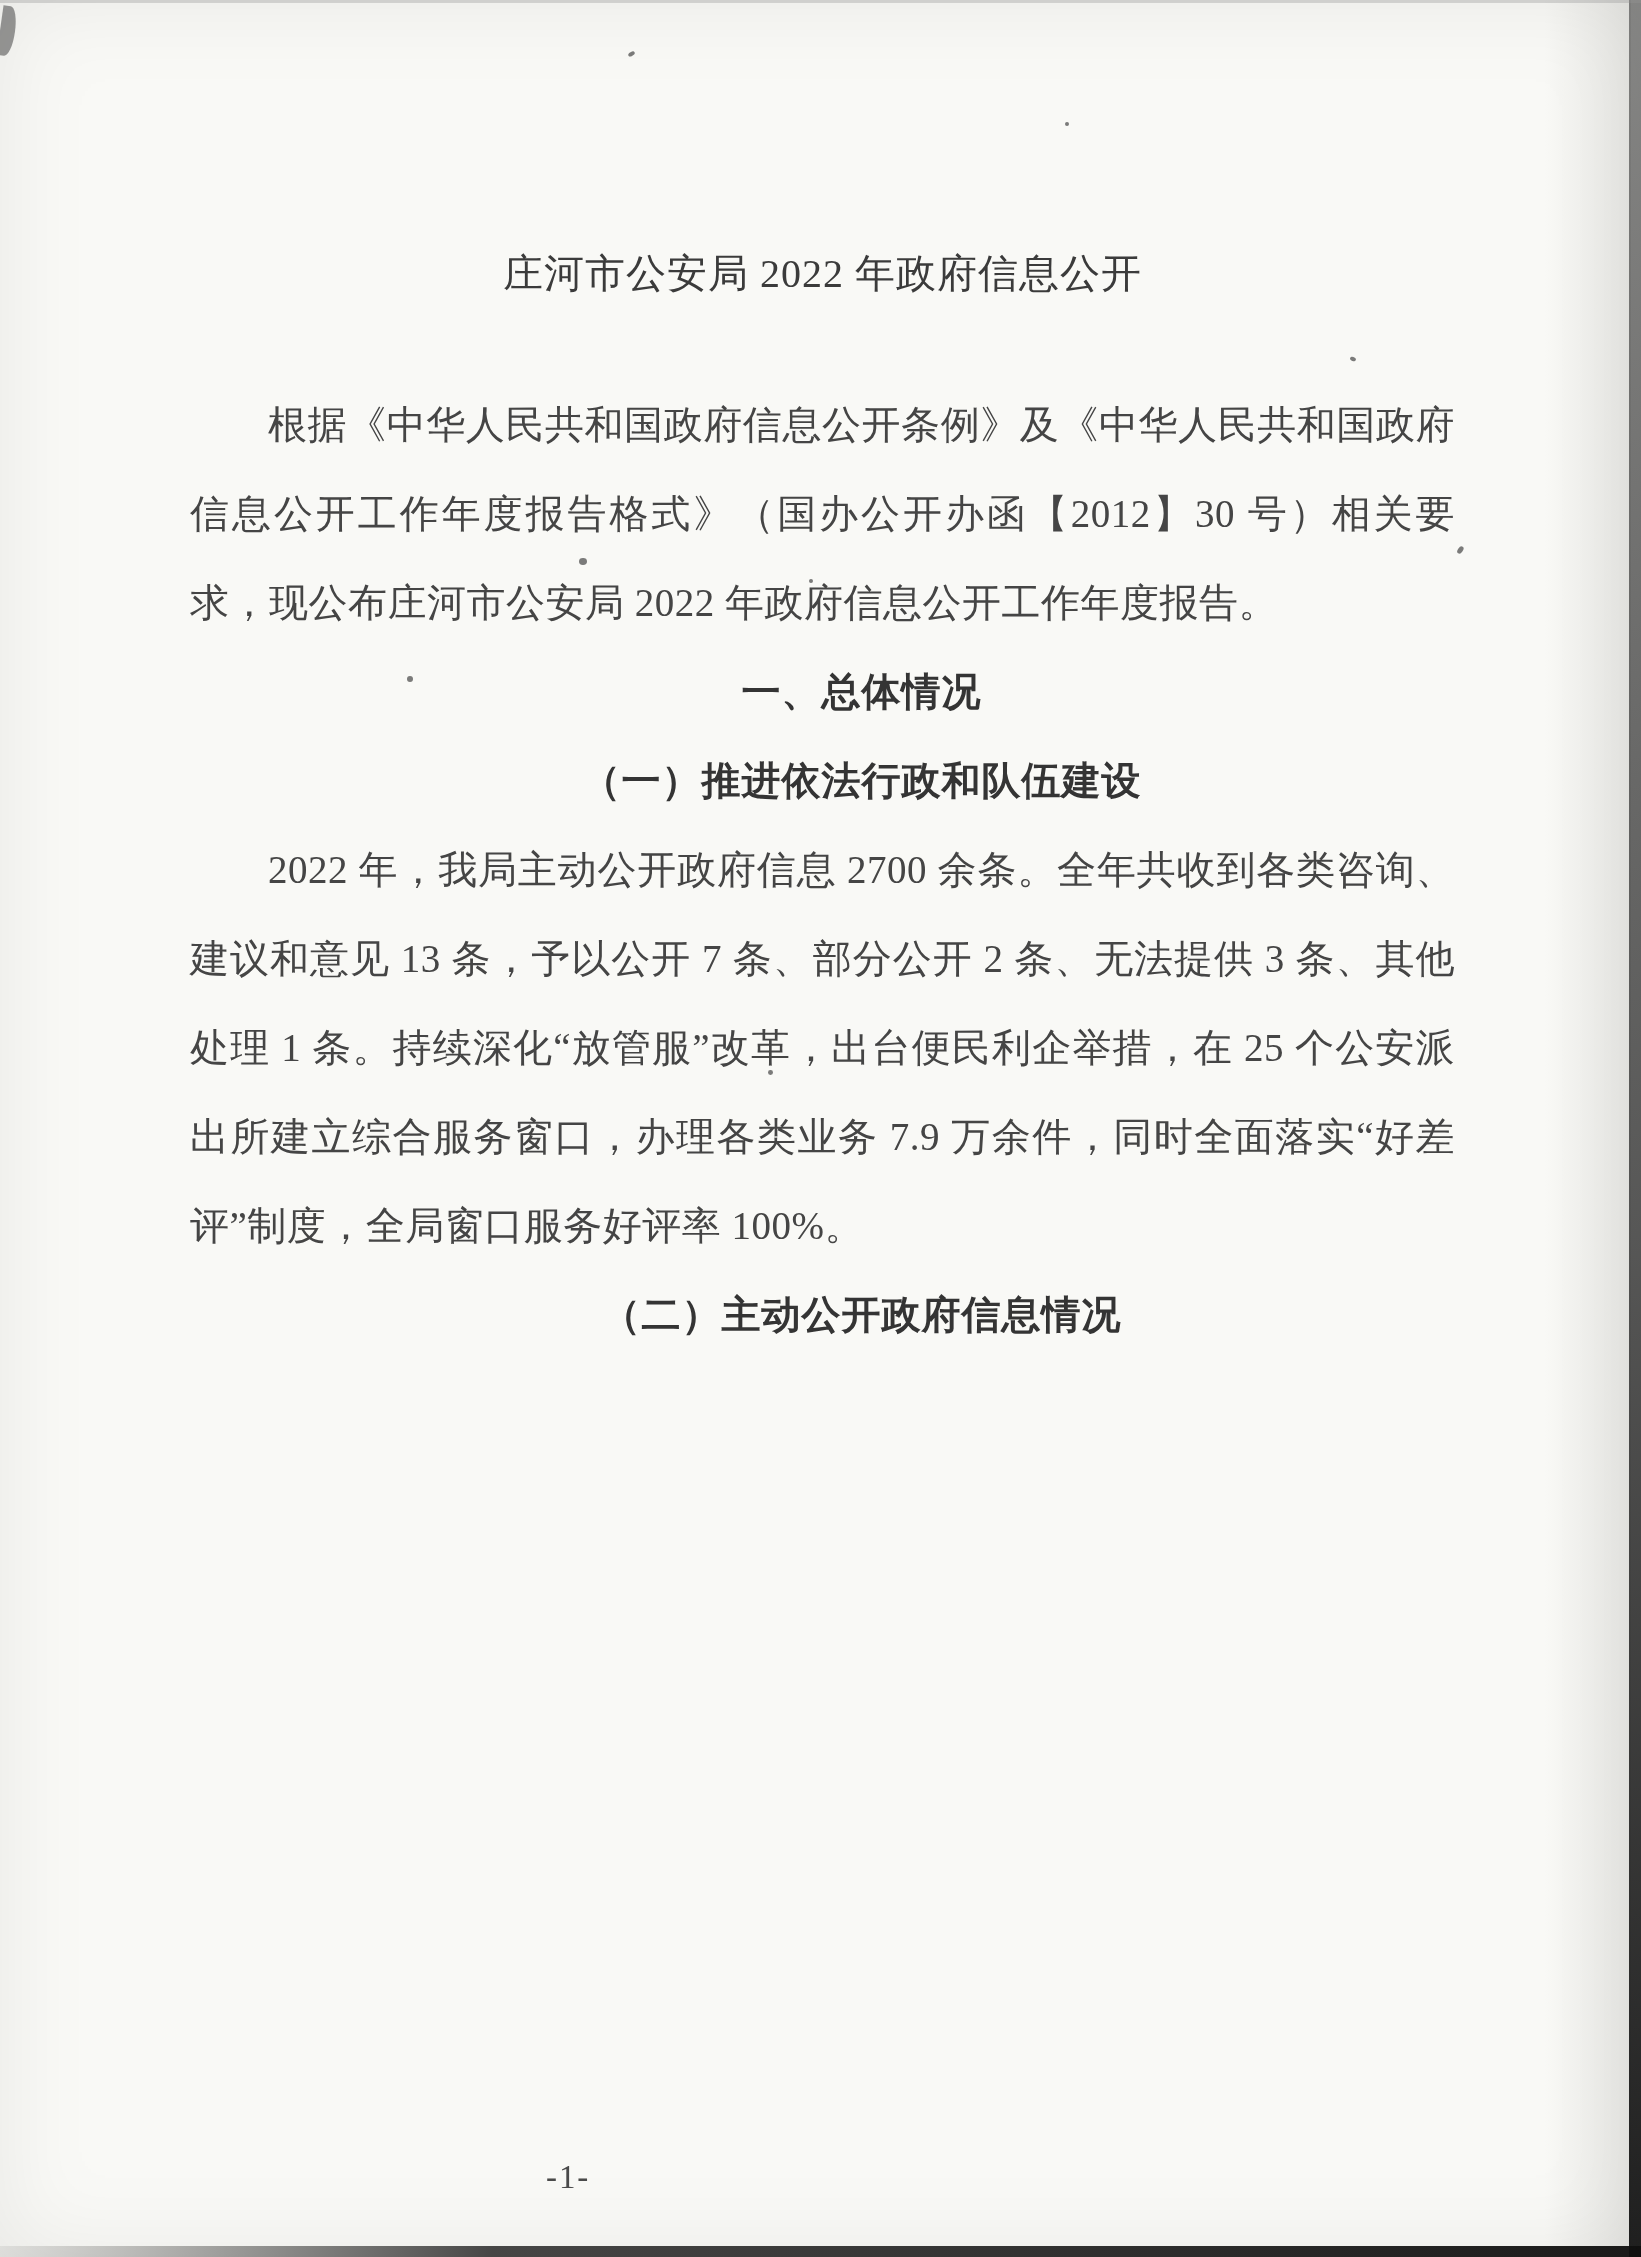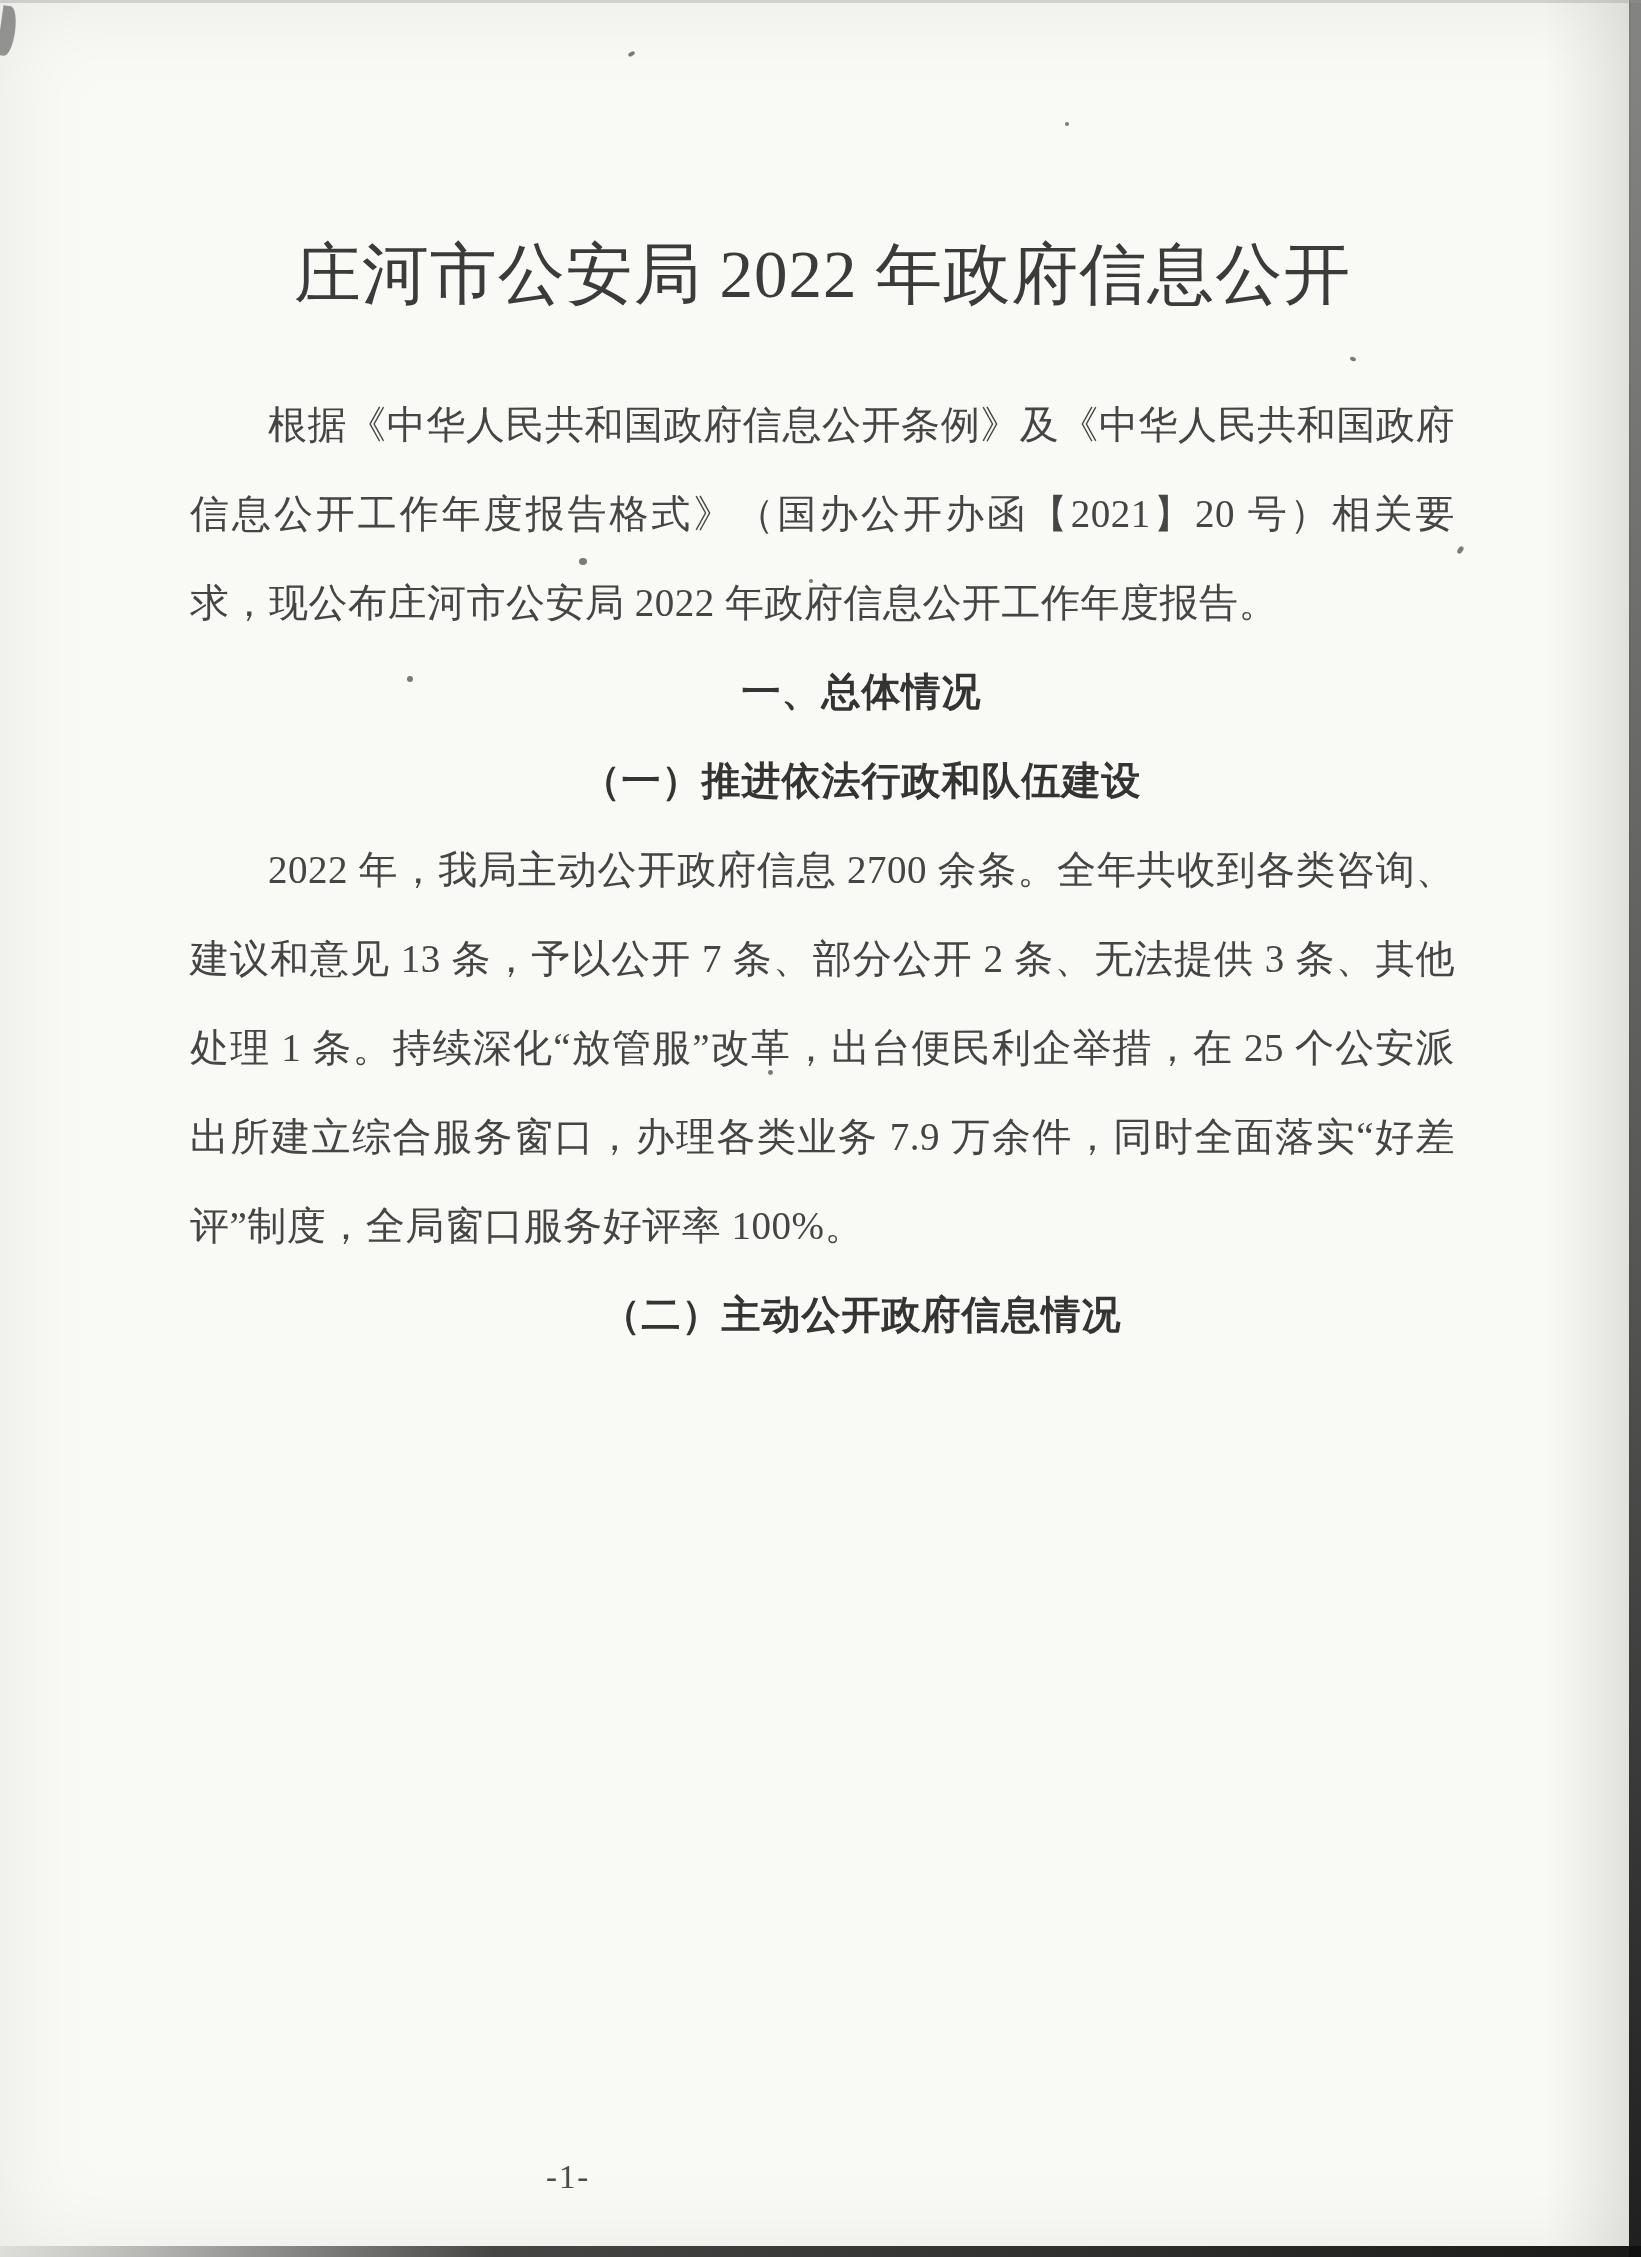--- a/index.html
+++ b/index.html
@@ -59,21 +59,21 @@
   }
   .content {
     position: absolute;
     left: 190px;
     top: 224px;
     width: 1265px;
     color: #424242;
   }
   .doc-title {
     text-align: center;
-    font-size: 67px;
+    font-size: 40px;
     line-height: 100px;
     color: #3b3b3b;
     letter-spacing: 1px;
   }
   .doc-body {
     margin-top: 56px;
   }
   .doc-body p {
     margin: 0;
     font-size: 39px;
@@ -103,21 +103,21 @@
 <body>
 
 <div class="scan-page">
 
   <div class="content">
     <div class="doc-title">
       <div>庄河市公安局 2022 年政府信息公开</div>
     </div>
 
     <div class="doc-body">
-      <p>根据《中华人民共和国政府信息公开条例》及《中华人民共和国政府信息公开工作年度报告格式》（国办公开办函【2021】20 号）相关要求，现公布庄河市公安局 2022 年政府信息公开工作年度报告。</p>
+      <p>根据《中华人民共和国政府信息公开条例》及《中华人民共和国政府信息公开工作年度报告格式》（国办公开办函【2012】30 号）相关要求，现公布庄河市公安局 2022 年政府信息公开工作年度报告。</p>
       <p class="section-heading">一、总体情况</p>
       <p class="section-heading">（一）推进依法行政和队伍建设</p>
       <p>2022 年，我局主动公开政府信息 2700 余条。全年共收到各类咨询、建议和意见 13 条，予以公开 7 条、部分公开 2 条、无法提供 3 条、其他处理 1 条。持续深化“放管服”改革，出台便民利企举措，在 25 个公安派出所建立综合服务窗口，办理各类业务 7.9 万余件，同时全面落实“好差评”制度，全局窗口服务好评率 100%。</p>
       <p class="section-heading">（二）主动公开政府信息情况</p>
     </div>
   </div>
 
   <div class="page-number">-1-</div>
 
   <div class="curve-shade"></div>

